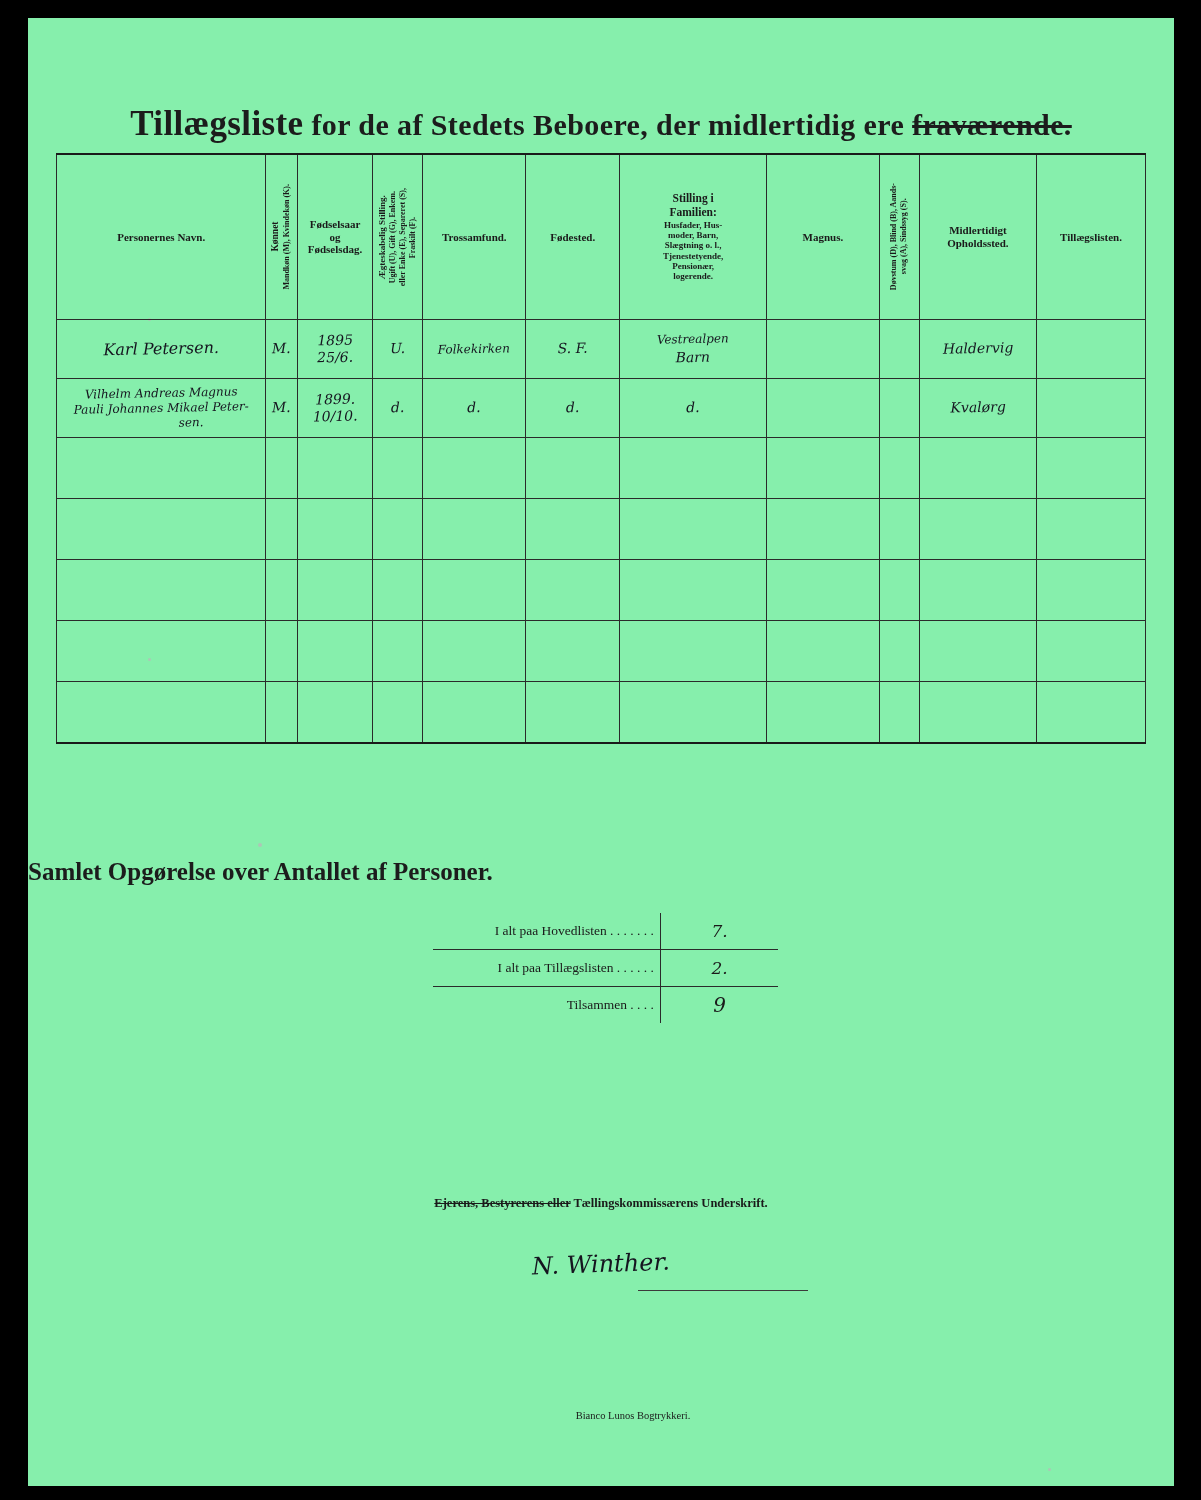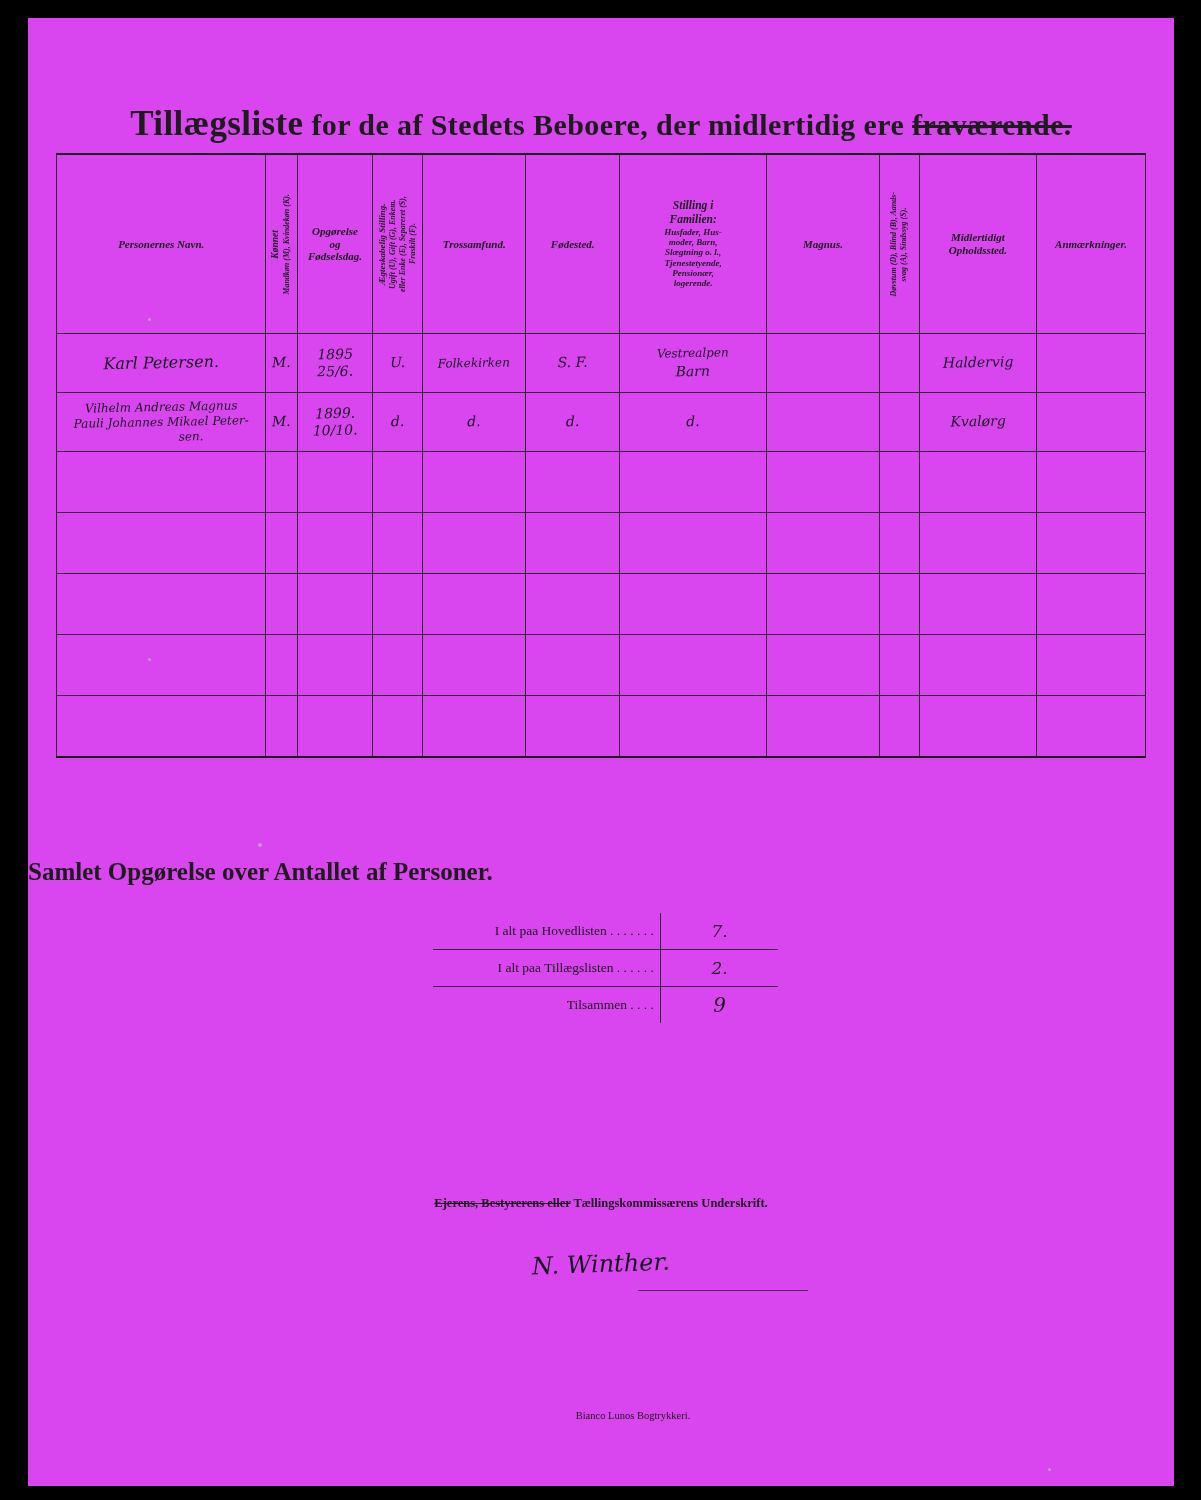--- a/index.html
+++ b/index.html
@@ -12,21 +12,21 @@
     height: 1500px;
     font-family: "Liberation Serif", serif;
     overflow: hidden;
   }
   .page {
     position: absolute;
     left: 28px;
     top: 18px;
     width: 1146px;
     height: 1468px;
-    background: #d946ef;
+    background: #86efac;
     box-sizing: border-box;
   }
   
   .title {
     position: absolute;
     left: 0;
     top: 86px;
     width: 100%;
     text-align: center;
     font-size: 30px;
@@ -55,22 +55,21 @@
     padding: 0;
     vertical-align: middle;
     text-align: center;
     font-size: 11px;
     color: #1a1a1a;
   }
   .maintable thead th {
     height: 152px;
     font-weight: bold;
     line-height: 1.18;
-    padding: 13px 3px;
-    font-style: italic;
+    padding: 6px 3px;
   }
   .maintable thead th.topline {
     border-top: 2px solid #1a1a1a;
   }
   .hdr-small {
     font-size: 9px;
     font-weight: bold;
     line-height: 1.15;
   }
   .hdr-mid {
@@ -261,21 +260,21 @@
         <th class="topline hdr-mid">Personernes Navn.</th>
         <th class="topline">
           <div class="vert-wrap">
             <div class="vert">
               <span>Kønnet</span><br>
               <span style="font-size:8px">Mandkøn (M), Kvindekøn (K).</span>
             </div>
           </div>
         </th>
         <th class="topline hdr-mid">
-          <div>Opgørelse</div>
+          <div>Fødselsaar</div>
           <div>og</div>
           <div>Fødselsdag.</div>
         </th>
         <th class="topline">
           <div class="vert-wrap">
             <div class="vert" style="font-size:8px">
               <span style="font-size:9px">Ægteskabelig Stilling.</span><br>
               <span>Ugift (U), Gift (G), Enkem.</span><br>
               <span>eller Enke (E), Separeret (S),</span><br>
               <span>Fraskilt (F).</span>
@@ -300,21 +299,21 @@
             <div class="vert" style="font-size:8px">
               <span>Døvstum (D), Blind (B), Aands-</span><br>
               <span>svag (A), Sindssyg (S).</span>
             </div>
           </div>
         </th>
         <th class="topline hdr-mid">
           <div>Midlertidigt</div>
           <div>Opholdssted.</div>
         </th>
-        <th class="topline hdr-small">Anmærkninger.</th>
+        <th class="topline hdr-small">Tillægslisten.</th>
       </tr>
     </thead>
     <tbody>
       <tr class="r1">
         <td class="cell-pad tl">
           <span class="hw">Karl Petersen.</span>
         </td>
         <td>
             <span class="hw sm">M.</span>
           </td>

